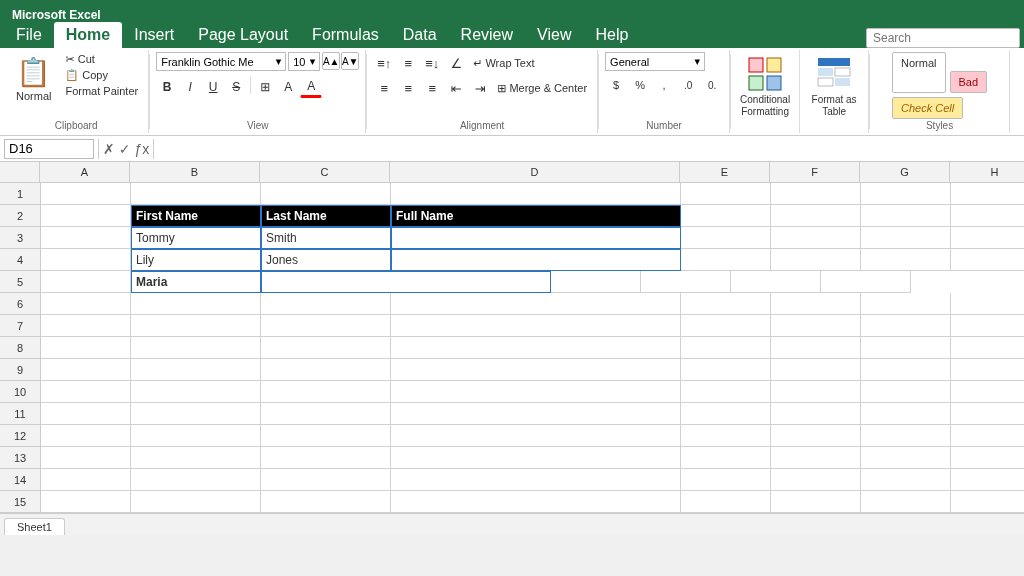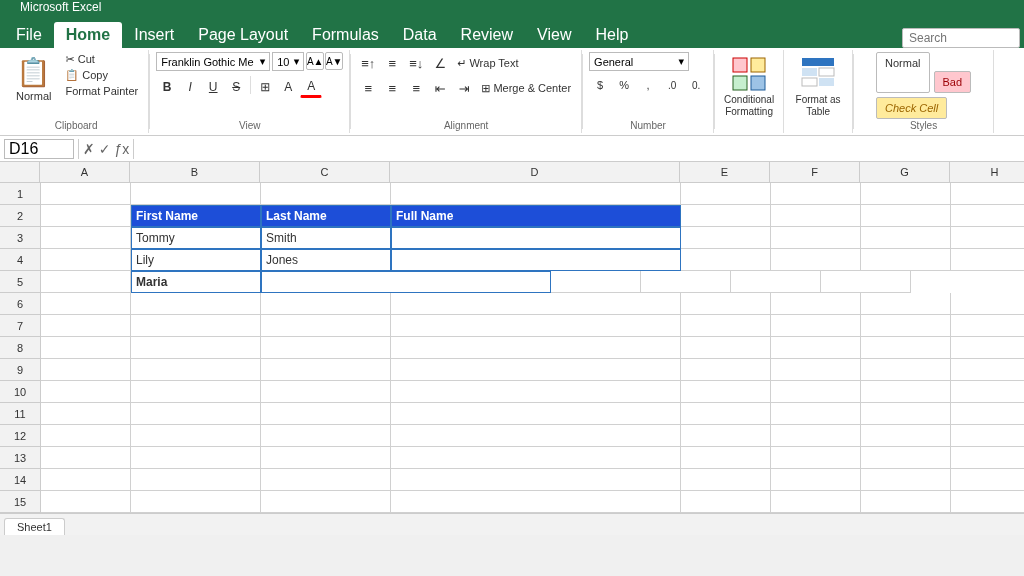--- a/index.html
+++ b/index.html
@@ -3,24 +3,25 @@
   <meta charset="utf-8">
   <style>
     * { box-sizing: border-box; margin: 0; padding: 0; }
     body { font-family: 'Segoe UI', sans-serif; font-size: 12px; background: #f0f0f0; overflow: hidden; }
 
     
     .title-bar {
       height: 22px;
       background: #217346;
       display: flex;
-      align-items: flex-start;
-      padding: 0 20px;
+      align-items: flex-end;
+      padding: 0 12px;
       color: white;
       font-size: 12px;
+      font-weight: bold;
     }
 
     
     .ribbon-tabs {
       background: #217346;
       display: flex;
       align-items: flex-end;
       padding: 0 4px;
       height: 26px;
     }
@@ -111,21 +112,21 @@
     
     .font-selector {
       display: flex;
       gap: 2px;
       margin-bottom: 2px;
     }
     .font-name-box {
       border: 1px solid #bbb;
       padding: 2px 4px;
       font-size: 11px;
-      width: 114px;
+      width: 130px;
       display: flex;
       align-items: center;
       justify-content: space-between;
       cursor: pointer;
       background: white;
     }
     .font-size-box {
       border: 1px solid #bbb;
       padding: 2px 4px;
       font-size: 11px;
@@ -245,24 +246,24 @@
       display: flex;
       align-items: center;
       height: 26px;
       background: white;
       border-bottom: 1px solid #ccc;
       padding: 0 4px;
       gap: 4px;
     }
     .cell-ref-box {
       border: 1px solid #bbb;
-      width: 70px;
+      width: 90px;
       height: 20px;
       padding: 1px 4px;
-      font-size: 16px;
+      font-size: 13px;
       display: flex;
       align-items: center;
     }
     .formula-divider {
       width: 1px;
       height: 20px;
       background: #ccc;
     }
     .formula-icons {
       display: flex;
@@ -355,21 +356,21 @@
     .col-b { width: 130px; min-width: 130px; }
     .col-c { width: 130px; min-width: 130px; }
     .col-d { width: 290px; min-width: 290px; }
     .col-e { width: 90px; min-width: 90px; }
     .col-f { width: 90px; min-width: 90px; }
     .col-g { width: 90px; min-width: 90px; }
     .col-h { width: 90px; min-width: 90px; }
 
     
     .cell-header {
-      background: #1d4ed8;
+      background: #000000;
       color: white;
       font-weight: bold;
     }
     
     .cell-data {
       background: white;
     }
     
     .cell-table {
       border: 1px solid #2e74c0;
@@ -389,21 +390,21 @@
     .search-bar {
       display: flex;
       align-items: center;
       gap: 4px;
       margin-left: auto;
     }
     .search-input {
       border: 1px solid #bbb;
       padding: 2px 6px;
       font-size: 12px;
-      width: 118px;
+      width: 154px;
       border-radius: 2px;
     }
 
     
     .sheet-tabs {
       height: 22px;
       background: #f2f2f2;
       border-top: 1px solid #ccc;
       display: flex;
       align-items: flex-end;

